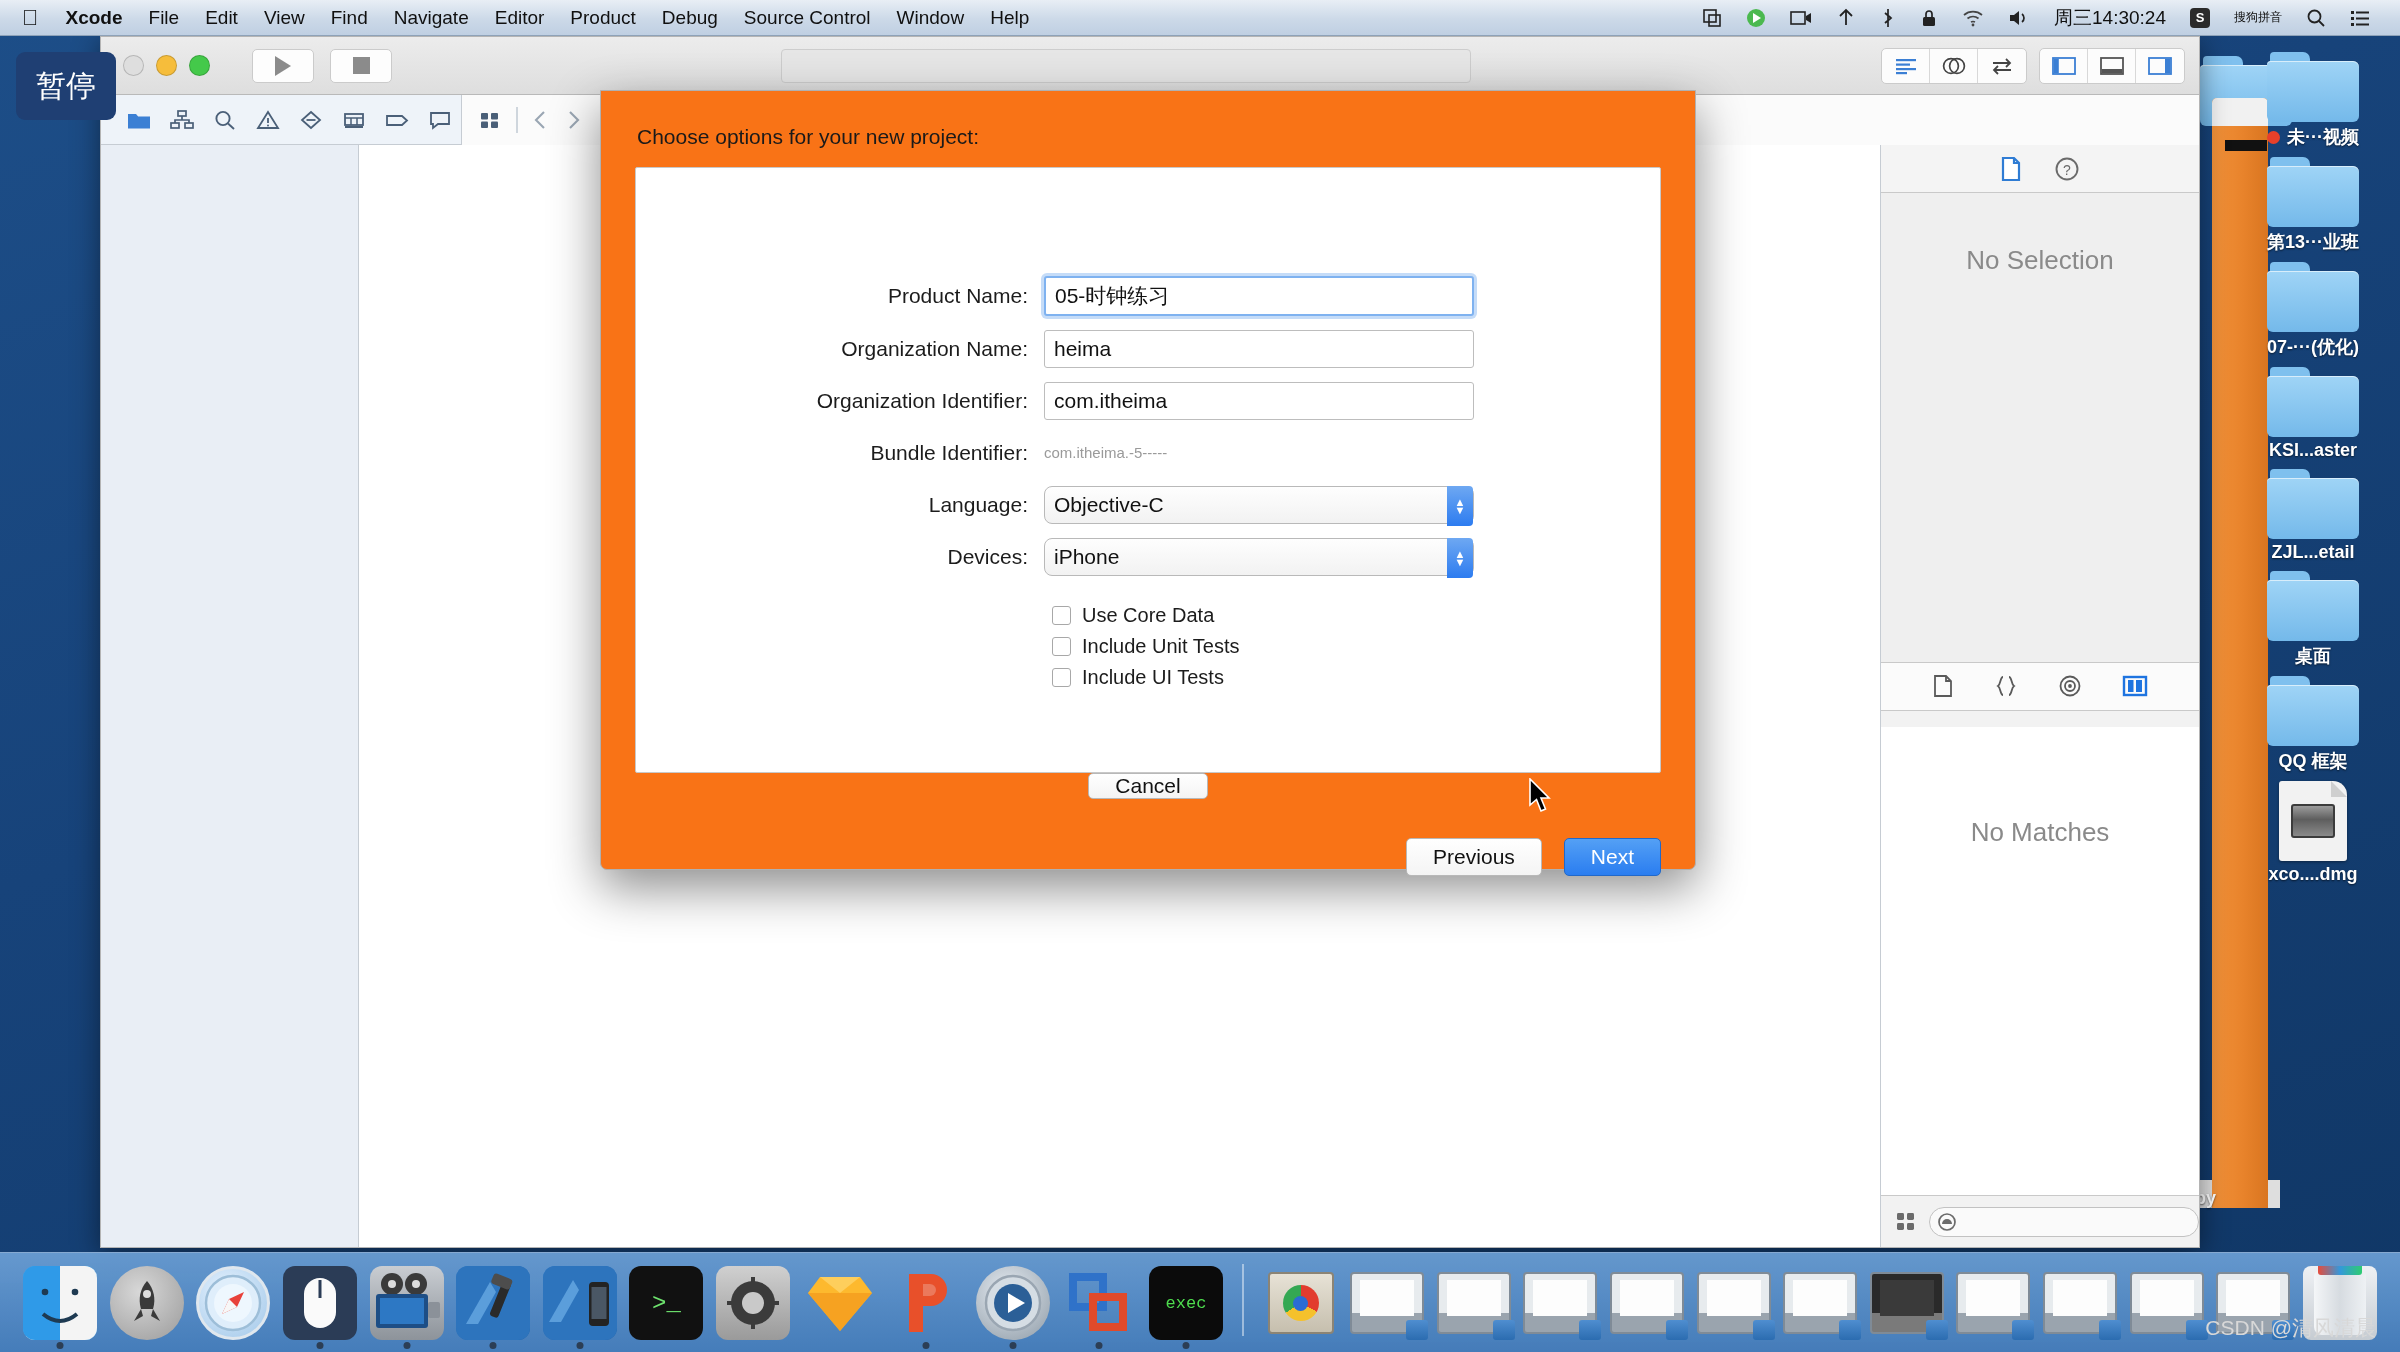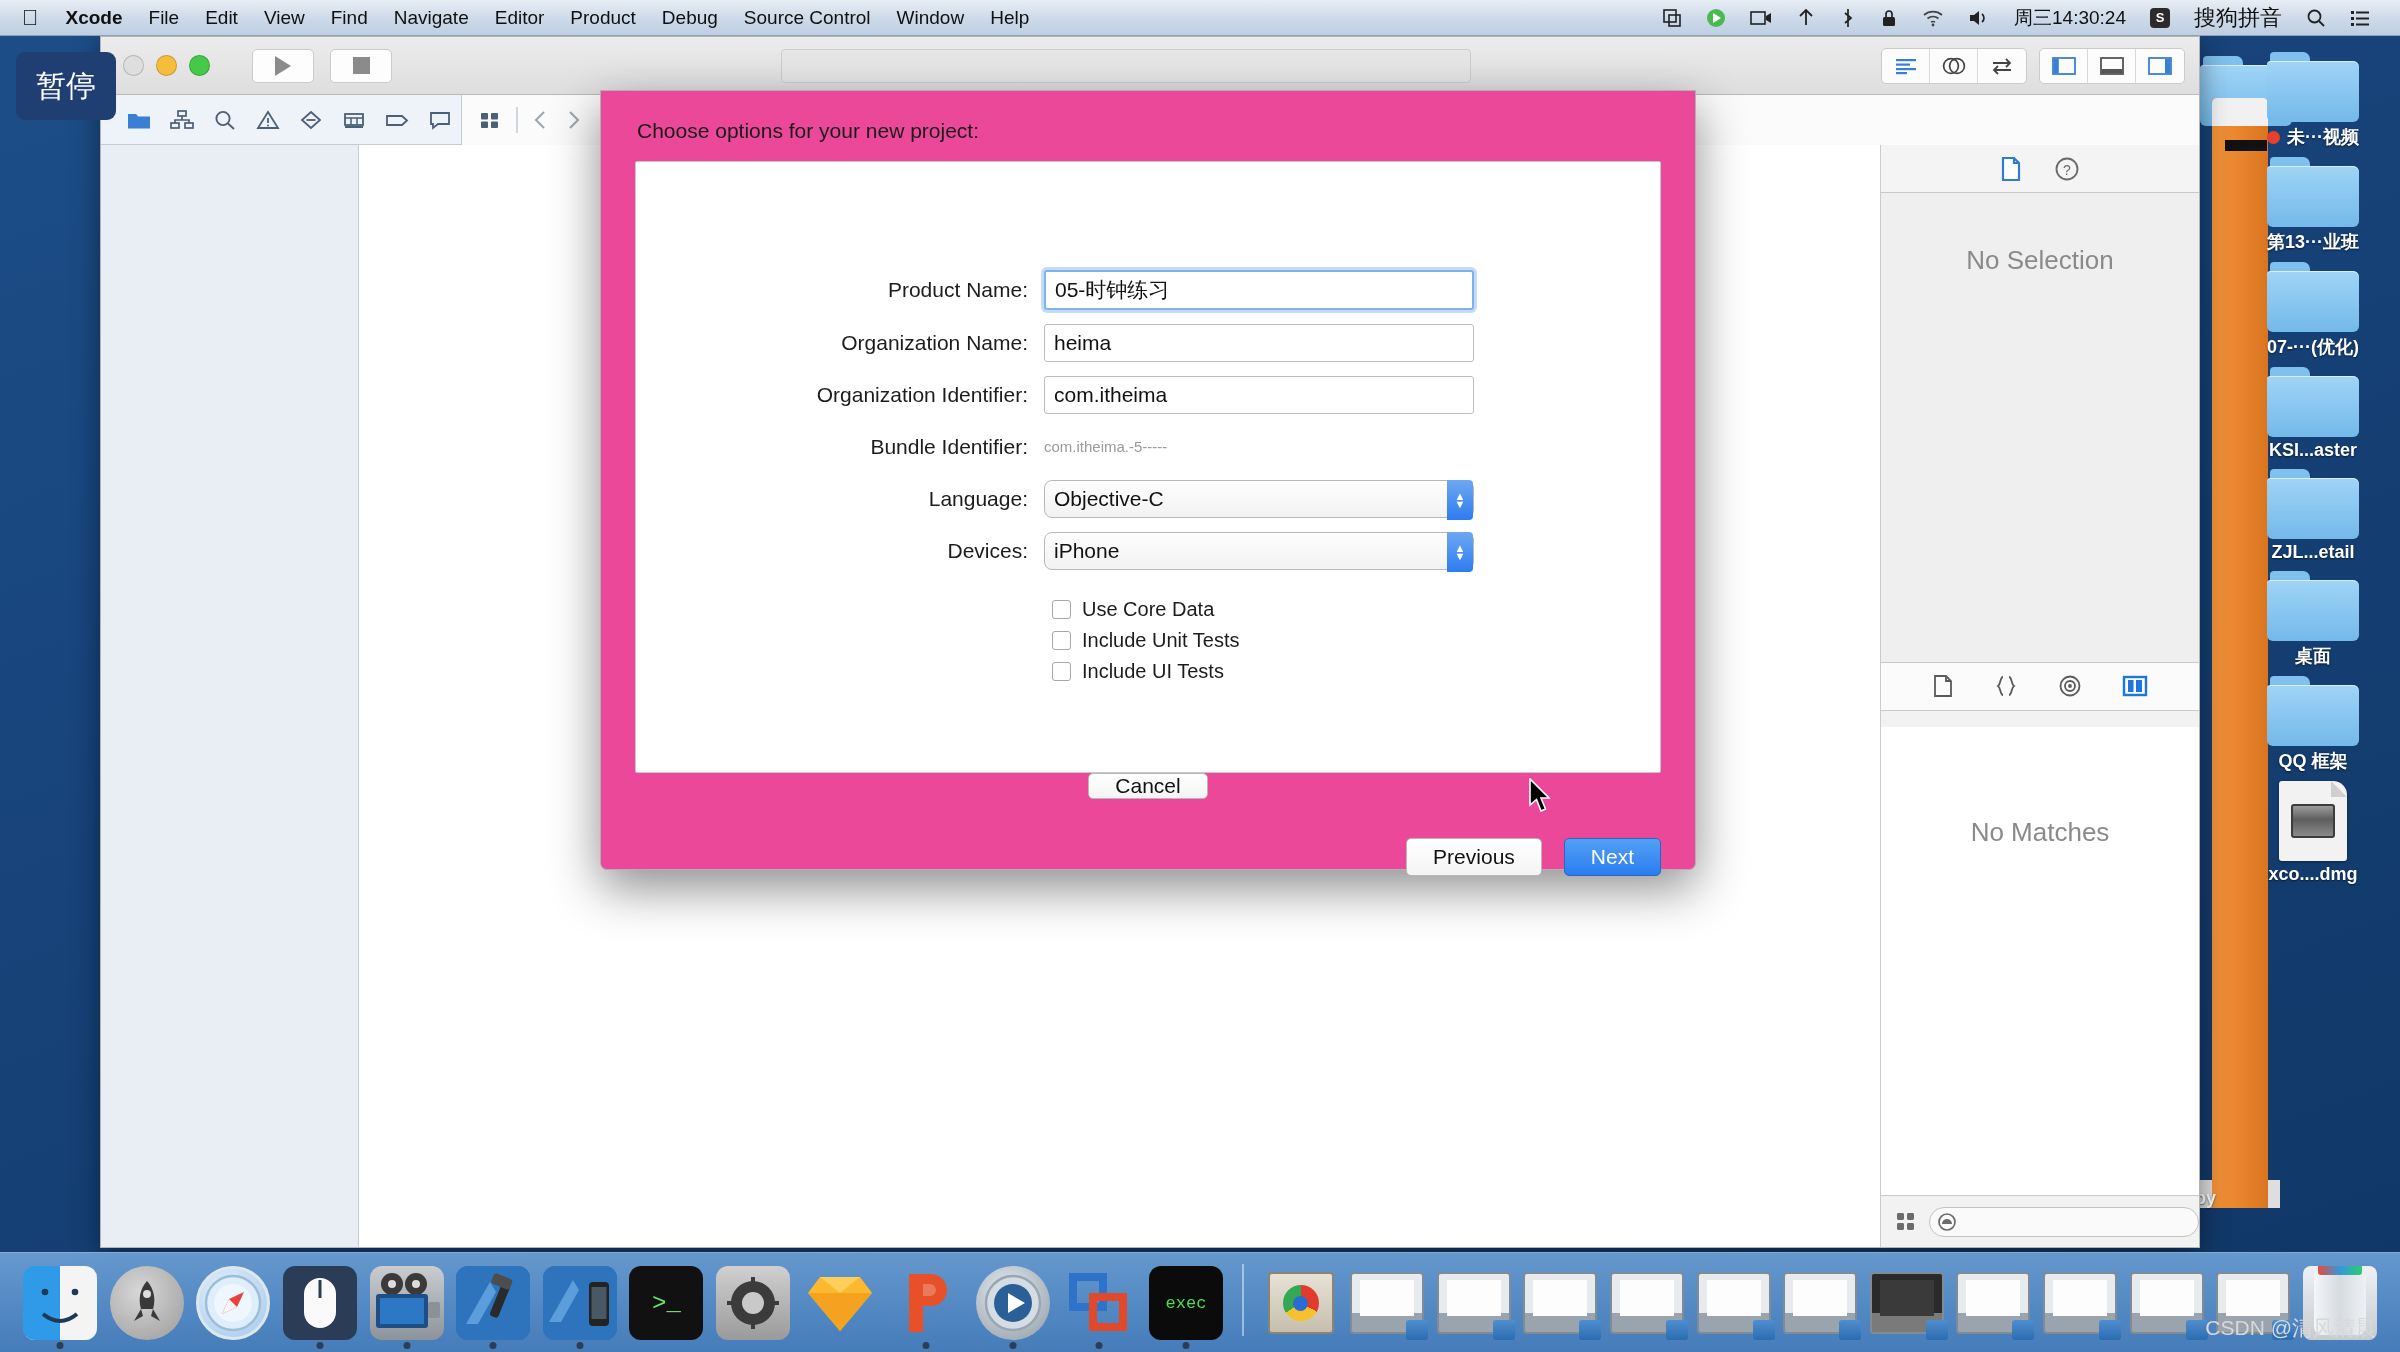--- a/index.html
+++ b/index.html
@@ -134,23 +134,23 @@
   .lib-center-text { position:absolute; top:90px; left:0; right:0; text-align:center;
                      color:#8a8a8a; font-size:26px; }
   .lib-foot { height:52px; background:#f2f2f2; border-top:1px solid #c9c9c9;
               display:flex; align-items:center; gap:12px; padding:0 14px; }
   .lib-search { flex:1; height:30px; background:#fafafa; border:1px solid #c2c2c2;
                 border-radius:15px; display:flex; align-items:center; padding-left:6px; }
 
   
   #sheet {
     position:absolute; left:600px; top:90px; width:1096px; height:780px;
-    background:#ec4899; border:1px solid #b0b0b0; border-radius:0 0 7px 7px;
+    background:#f97316; border:1px solid #b0b0b0; border-radius:0 0 7px 7px;
     box-shadow:0 18px 50px rgba(0,0,0,.45); z-index:40;
-    display:flex; flex-direction:column; padding:2px 34px 0 34px;
+    display:flex; flex-direction:column; padding:8px 34px 0 34px;
   }
   .sheet-title { font-size:21px; color:#1a1a1a; padding:26px 0 18px 2px; }
   .sheet-panel { flex:1; background:#fff; border:1px solid #c8c8c8; border-radius:2px;
                  position:relative; }
   .form { position:absolute; left:0; right:0; top:108px; }
   .frow { display:flex; align-items:center; margin-bottom:14px; }
   .flabel { width:408px; text-align:right; padding-right:16px; font-size:21px; color:#1c1c1c; }
   .finput { width:430px; height:38px; background:#fff; border:1px solid #bdbdbd;
             border-radius:3px; font-size:21px; color:#111; padding:0 9px; line-height:36px; }
   .finput.focused { border:2px solid #7fb2f0; box-shadow:0 0 0 3px rgba(127,178,240,.45); height:40px; line-height:36px;}
@@ -388,21 +388,21 @@
     <div class="micon">
       <svg width="22" height="18" viewBox="0 0 22 18">
           <path d="M2 6 H6 L11 2 V16 L6 12 H2 Z" fill="#222"></path>
           <path d="M14 5 a5 5 0 0 1 0 8" stroke="#222" stroke-width="1.7" fill="none"></path>
         </svg>
     </div>
     <div class="clock">周三14:30:24</div>
     <div class="micon">
       <span class="ime-badge">S</span>
     </div>
-    <div class="clock" style="font-size:22px;">搜狗拼音</div>
+    <div class="clock" style="font-size:12px;">搜狗拼音</div>
     <div class="micon">
       <svg width="20" height="20" viewBox="0 0 20 20">
           <circle cx="8.5" cy="8.5" r="6" fill="none" stroke="#222" stroke-width="1.8"></circle>
           <path d="M13 13 L18 18" stroke="#222" stroke-width="1.8"></path>
         </svg>
     </div>
     <div class="micon">
       <svg width="20" height="18" viewBox="0 0 20 18">
           <g fill="#222">
             <rect x="1" y="2" width="3" height="3"></rect>

